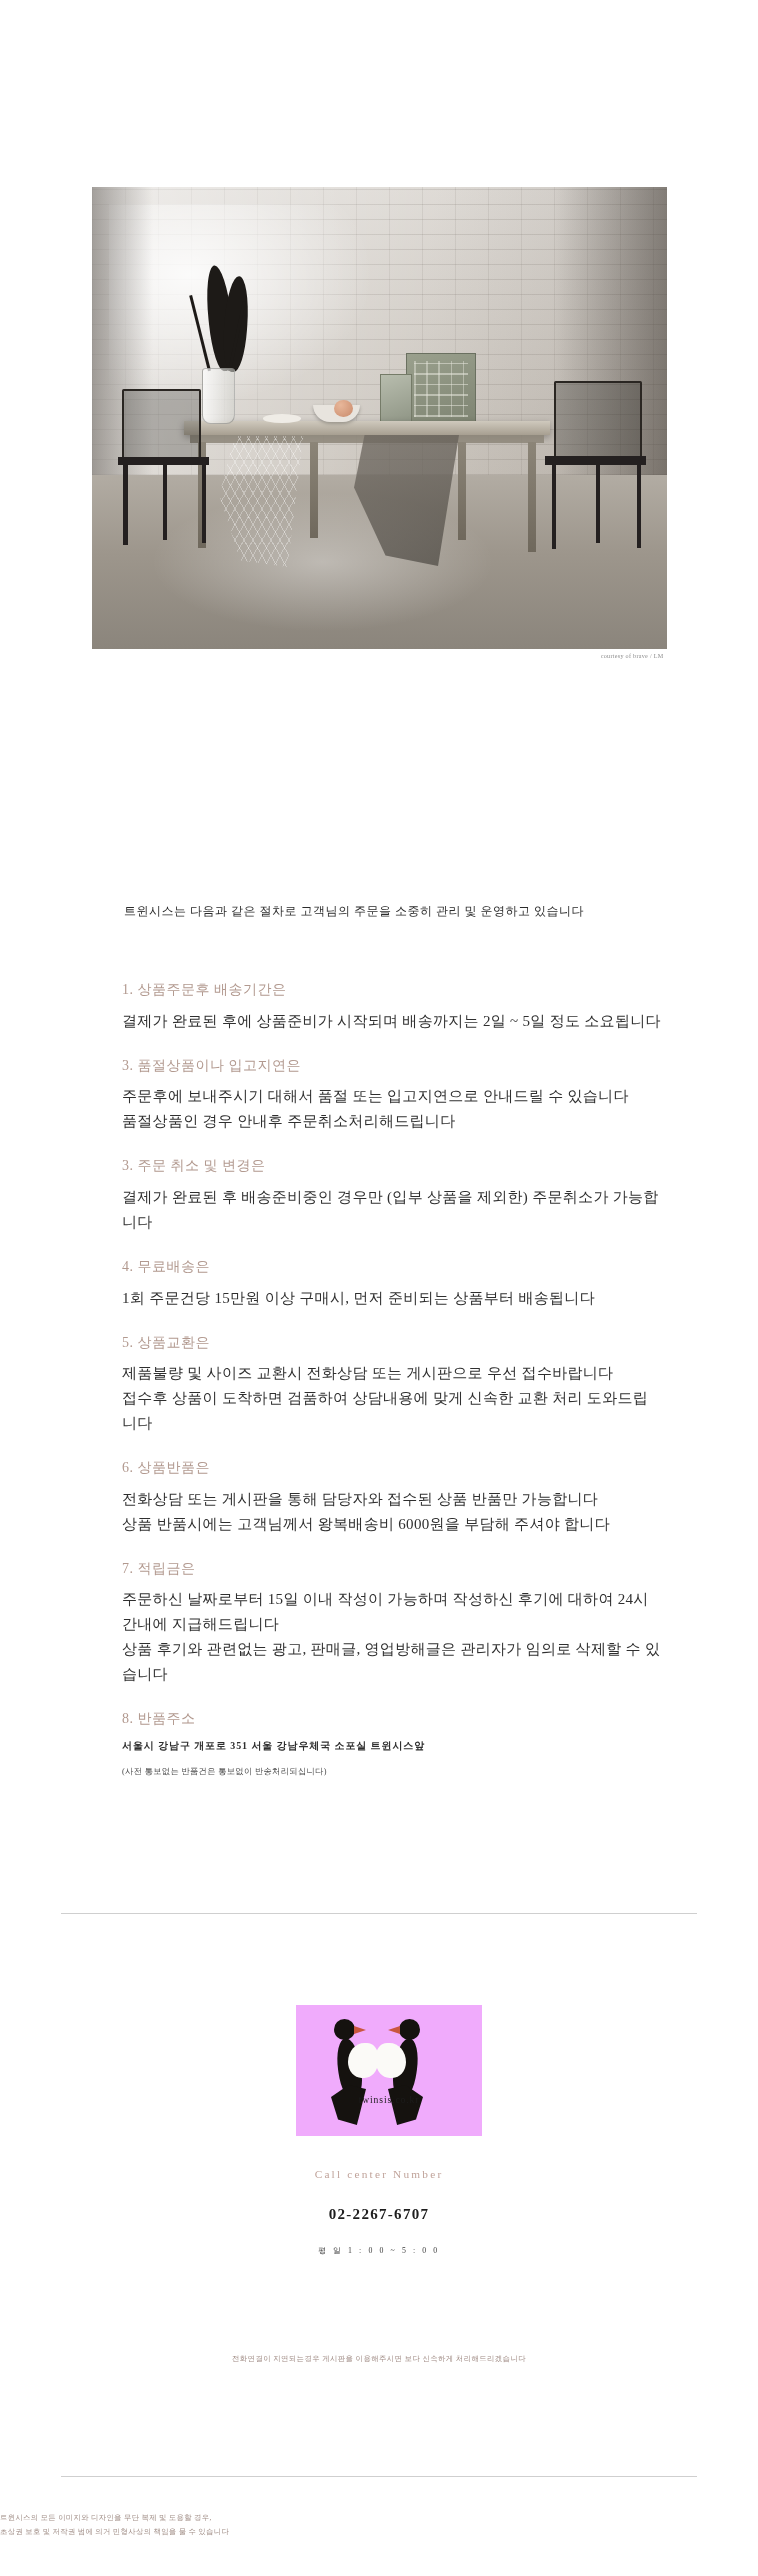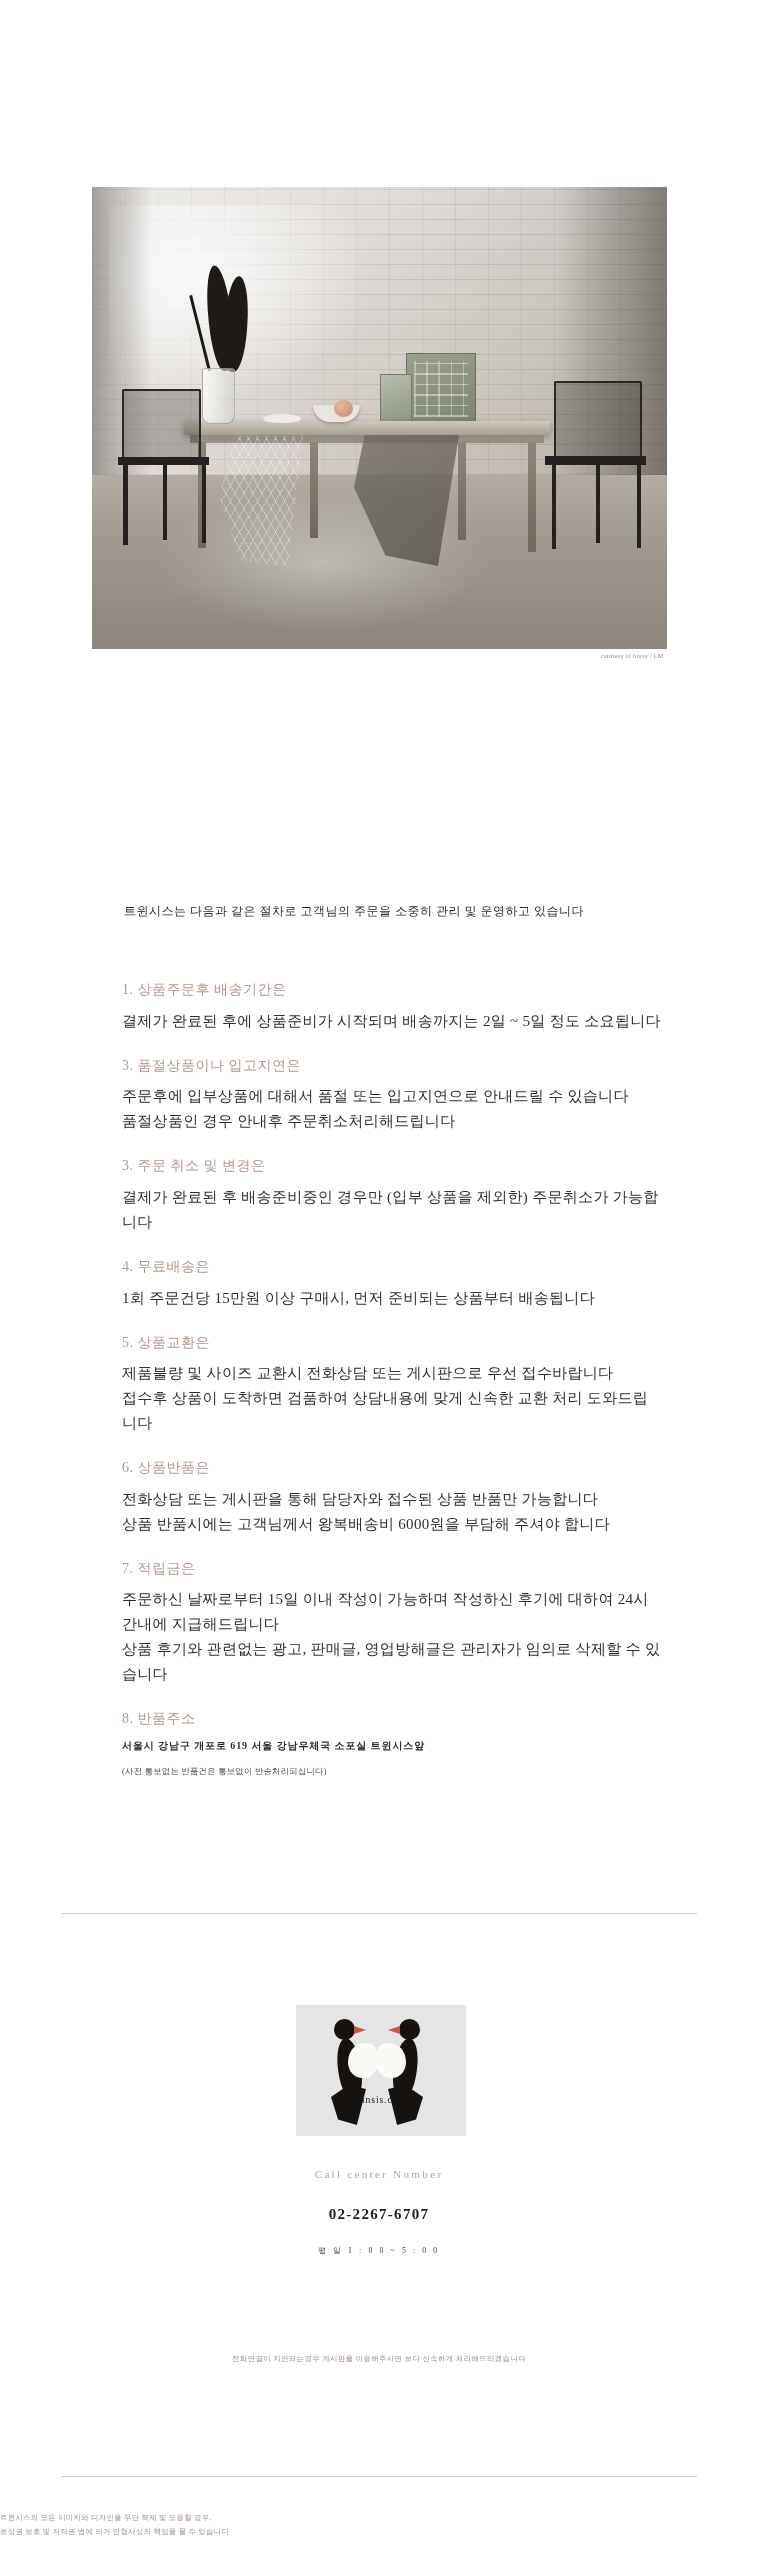--- a/index.html
+++ b/index.html
@@ -285,23 +285,23 @@
   .divider.bottom {
     top: 2476px;
     width: 636px;
   }
 
   
   .logo-box {
     position: absolute;
     left: 296px;
     top: 2005px;
-    width: 170px;
+    width: 186px;
     height: 131px;
-    background: #e5e5e5;
+    background: #f0abfc;
     overflow: hidden;
   }
   .bird-body {
     position: absolute;
     background: #15120f;
   }
   .b1 { left: 42px; top: 33px; width: 23px; height: 61px; border-radius: 50% 50% 45% 45%; transform: rotate(-8deg); }
   .b2 { left: 98px; top: 33px; width: 23px; height: 61px; border-radius: 50% 50% 45% 45%; transform: rotate(8deg); }
   .head1 { left: 38px; top: 14px; width: 21px; height: 21px; border-radius: 50%; background: #15120f; position: absolute; }
   .head2 { left: 103px; top: 14px; width: 21px; height: 21px; border-radius: 50%; background: #15120f; position: absolute; }
@@ -431,21 +431,21 @@
 
   <div class="sections">
 
     <div class="sec">
       <div class="sec-title">1. 상품주문후 배송기간은</div>
       <div class="sec-line">결제가 완료된 후에 상품준비가 시작되며 배송까지는 2일 ~ 5일 정도 소요됩니다</div>
     </div>
 
     <div class="sec">
       <div class="sec-title">3. 품절상품이나 입고지연은</div>
-      <div class="sec-line">주문후에 입부상품에 대해서 품절 또는 입고지연으로 안내드릴 수 있습니다</div>
+      <div class="sec-line">주문후에 보내주시기 대해서 품절 또는 입고지연으로 안내드릴 수 있습니다</div>
       <div class="sec-line">품절상품인 경우 안내후 주문취소처리해드립니다</div>
     </div>
 
     <div class="sec">
       <div class="sec-title">3. 주문 취소 및 변경은</div>
       <div class="sec-line">결제가 완료된 후 배송준비중인 경우만 (입부 상품을 제외한) 주문취소가 가능합니다</div>
     </div>
 
     <div class="sec">
       <div class="sec-title">4. 무료배송은</div>
@@ -465,21 +465,21 @@
     </div>
 
     <div class="sec">
       <div class="sec-title">7. 적립금은</div>
       <div class="sec-line">주문하신 날짜로부터 15일 이내 작성이 가능하며 작성하신 후기에 대하여 24시간내에 지급해드립니다</div>
       <div class="sec-line">상품 후기와 관련없는 광고, 판매글, 영업방해글은 관리자가 임의로 삭제할 수 있습니다</div>
     </div>
 
     <div class="sec">
       <div class="sec-title">8. 반품주소</div>
-      <div class="sec-line bold spaced">서울시 강남구 개포로 619 서울 강남우체국 소포실 트윈시스앞</div>
+      <div class="sec-line bold spaced">서울시 강남구 개포로 351 서울 강남우체국 소포실 트윈시스앞</div>
       <div class="sec-line small spaced">(사전 통보없는 반품건은 통보없이 반송처리되십니다)</div>
     </div>
 
   </div>
 
   <div class="divider"></div>
 
   <div class="logo-box">
     <div class="head1"></div>
     <div class="head2"></div>

